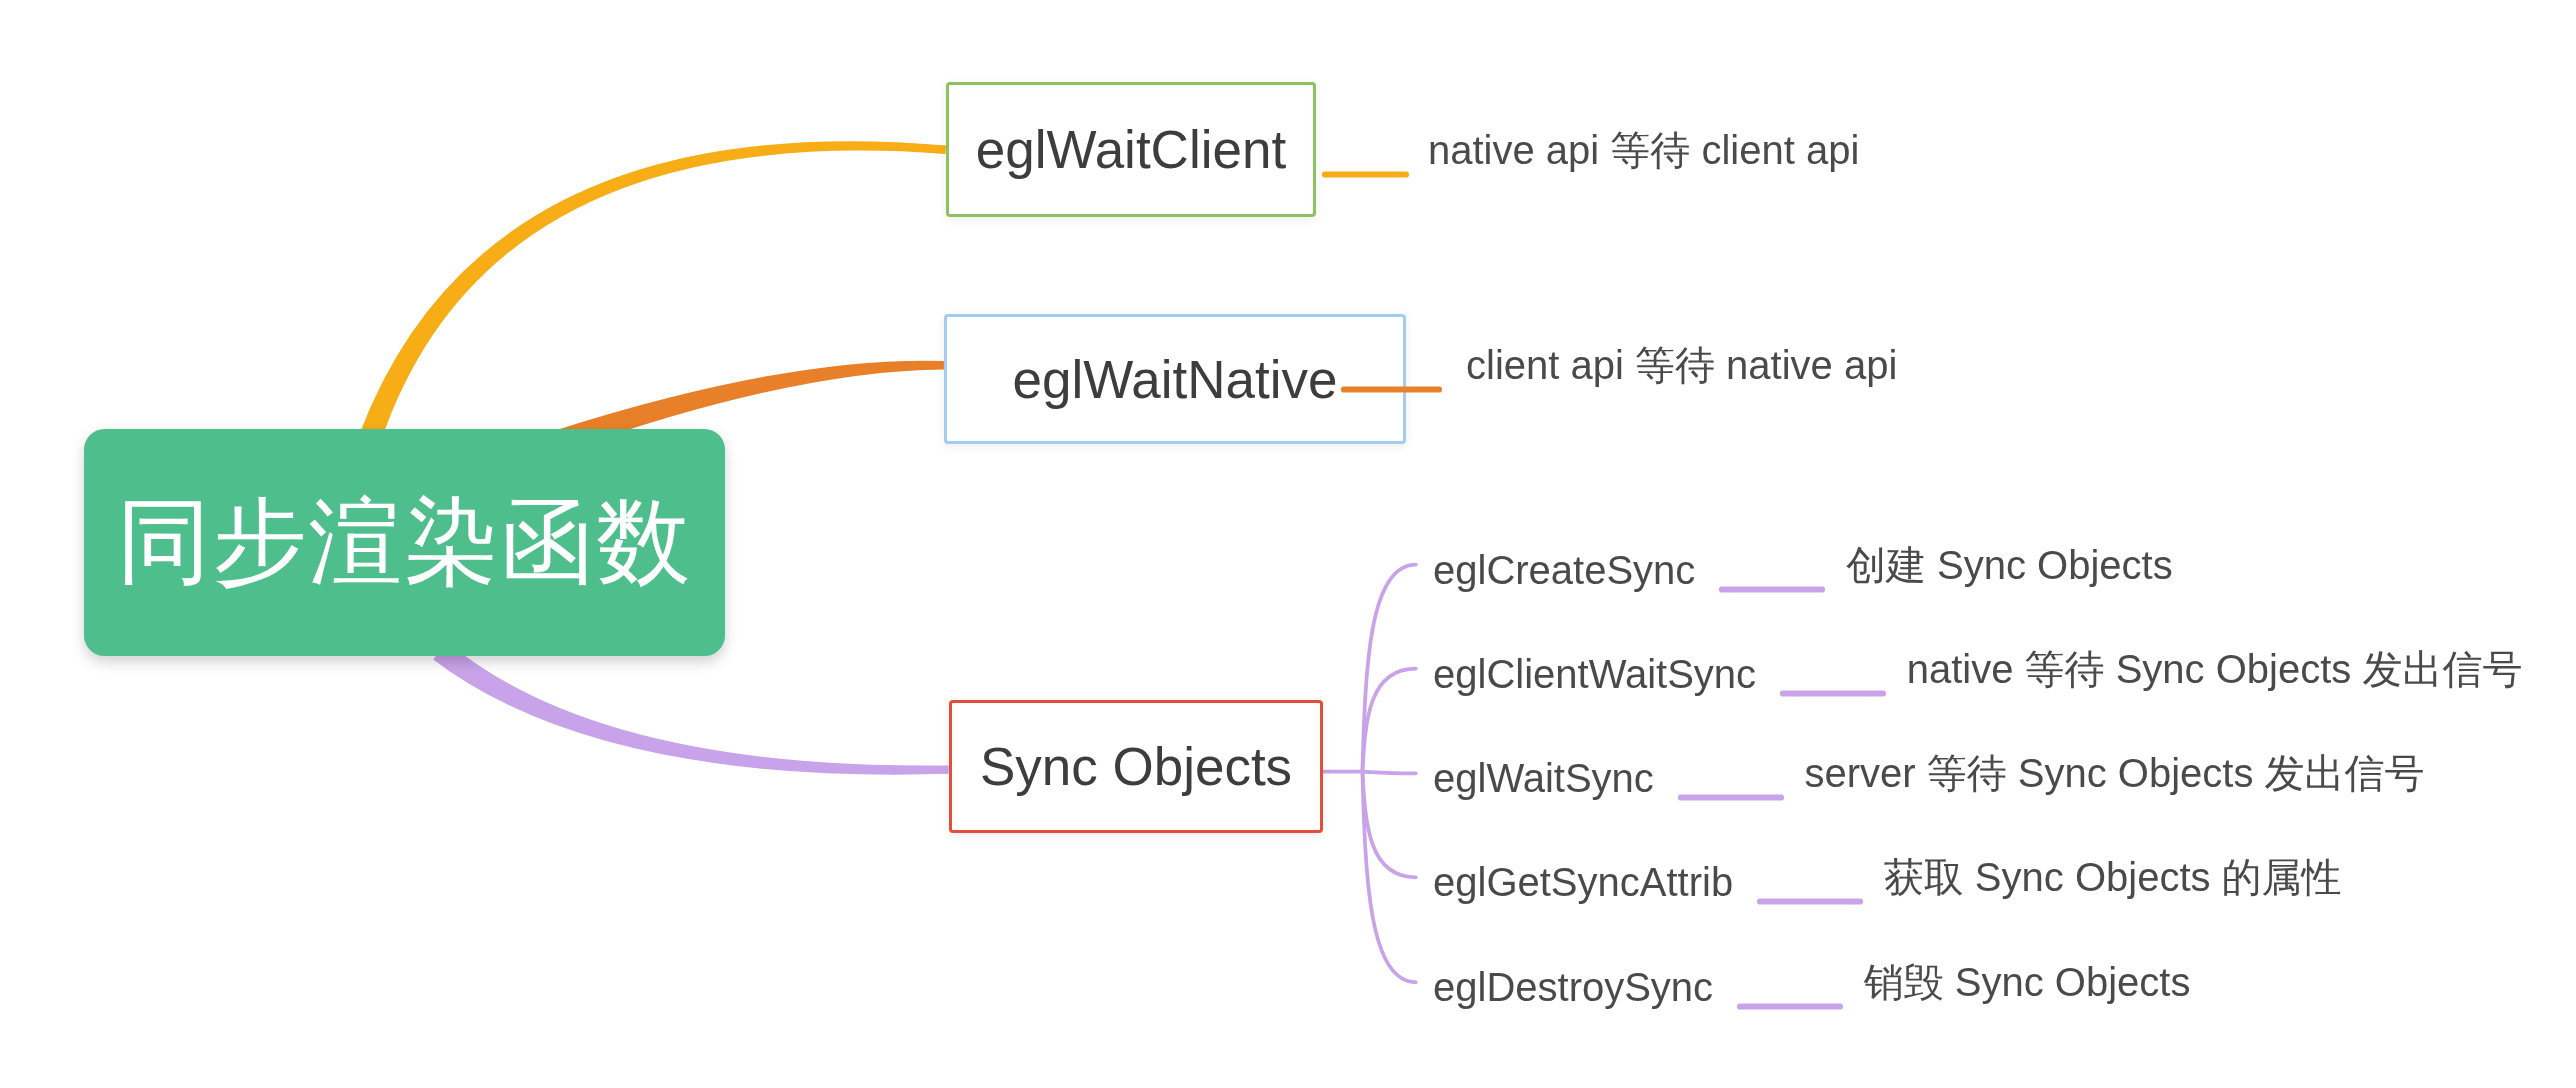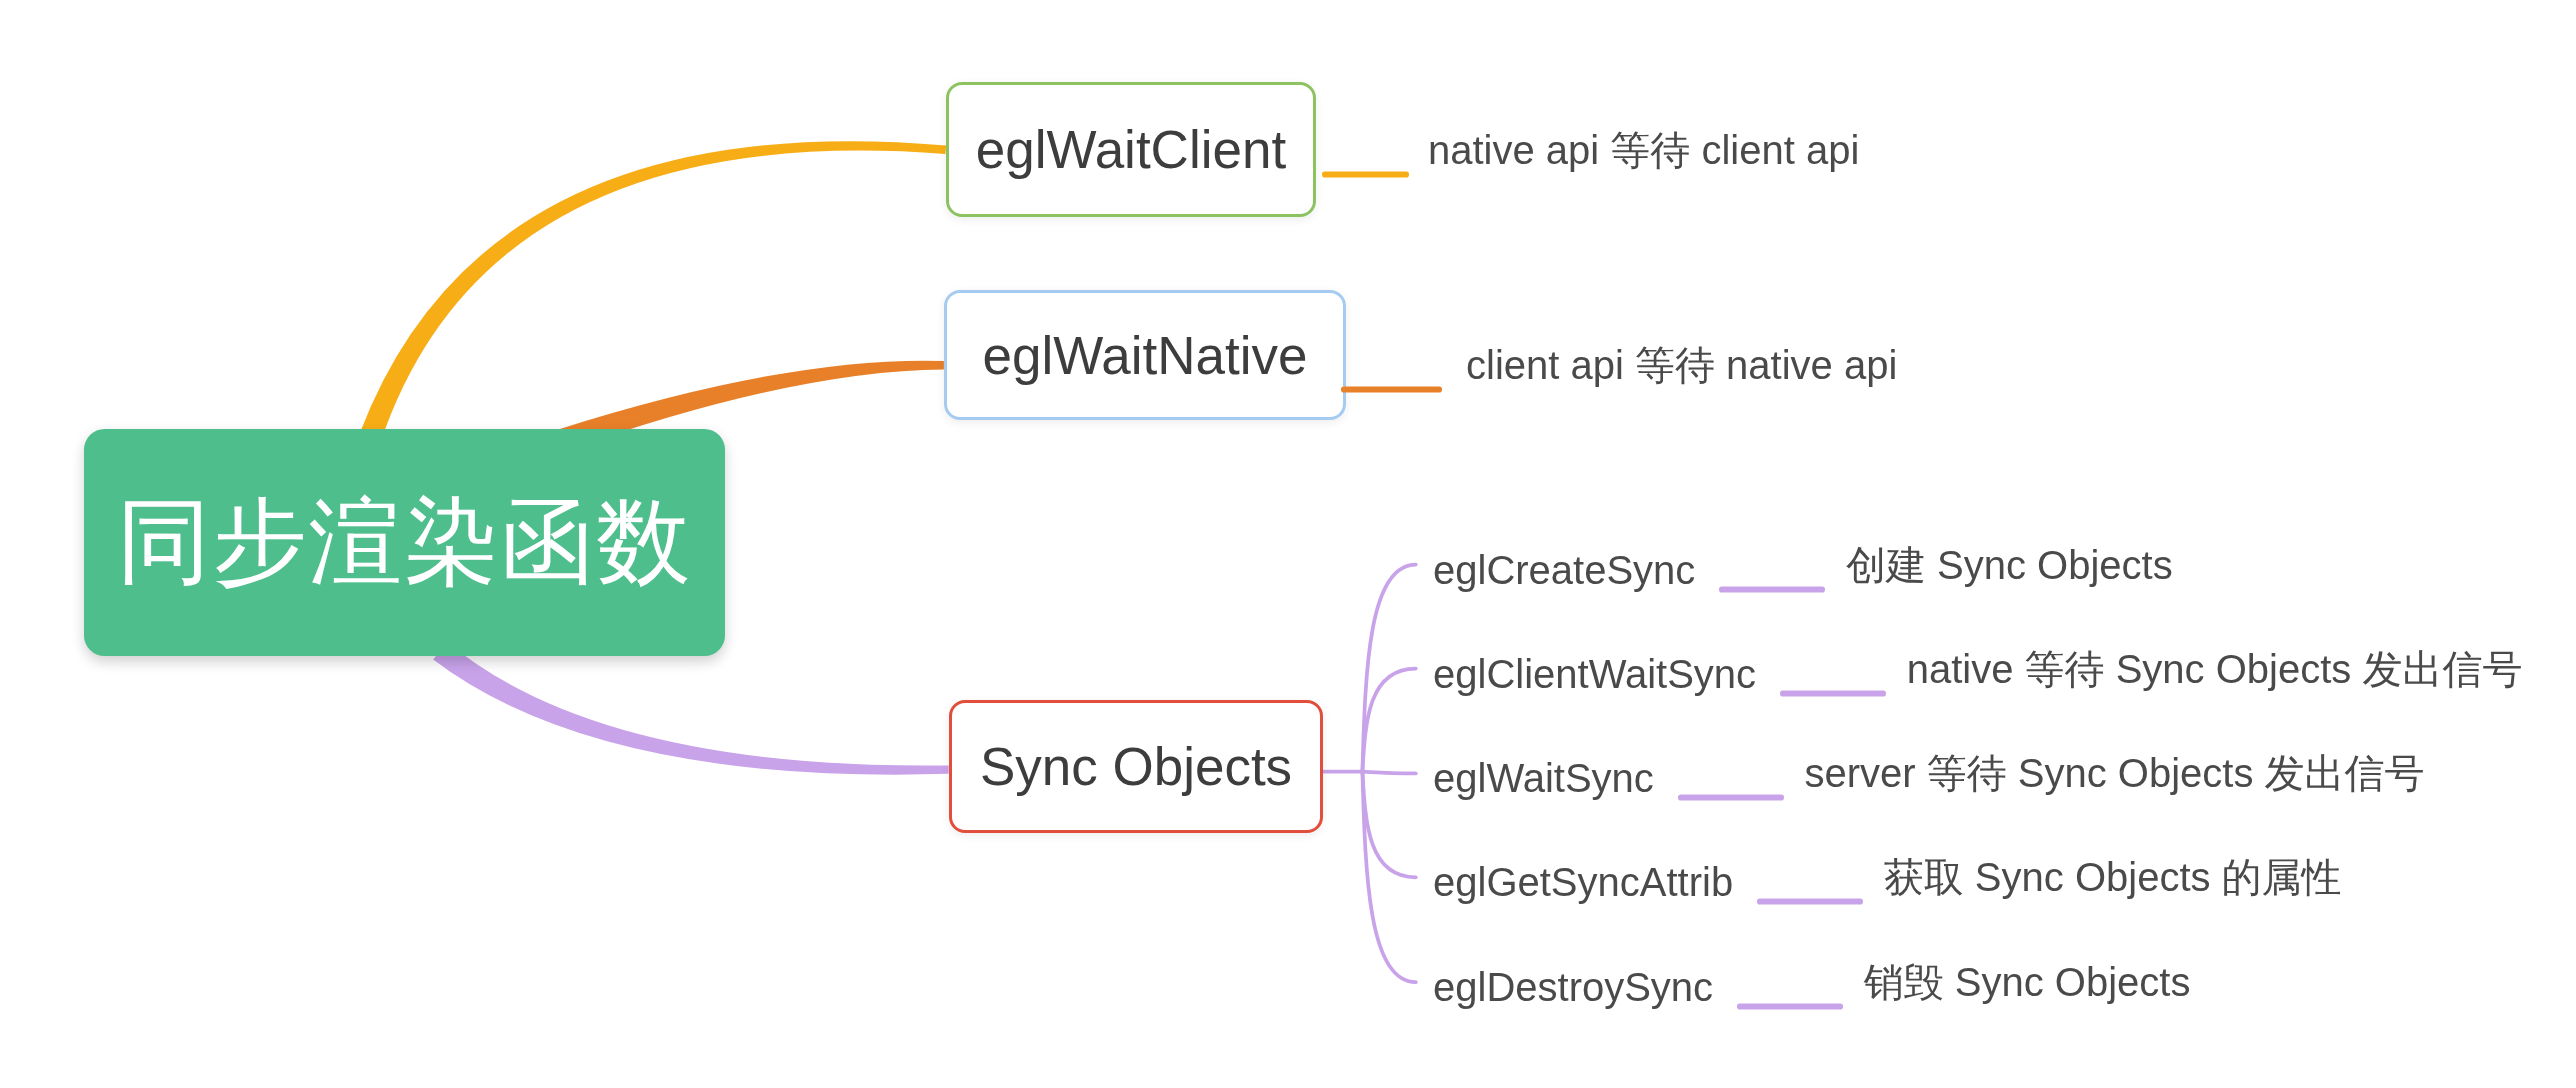--- a/index.html
+++ b/index.html
@@ -29,26 +29,26 @@
     left:84px;top:429px;width:641px;height:227px;
     background:var(--root-bg);
     border-radius:20.6px;
     color:var(--root-text);
     font-size:94px;
     letter-spacing:1.9px;
     box-shadow:0 5.6px 13px rgba(0,0,0,0.18);
     text-align:right;
   }
   .node.topic{
-    border-radius:16px;
+    border-radius:4px;
     font-size:53px;
     box-shadow:0 2.8px 9.4px rgba(0,0,0,0.07);
   }
   .node.green-border{left:946px;top:82px;width:370px;height:135px;border:3.7px solid var(--border-green);}
-  .node.blue-border{left:944px;top:290px;width:402px;height:130px;border:3.7px solid var(--border-blue);}
+  .node.blue-border{left:944px;top:314px;width:462px;height:130px;border:3.7px solid var(--border-blue);}
   .node.red-border{left:949px;top:700px;width:374px;height:133px;border:3.7px solid var(--border-red);}
 
   .note-row{
     position:absolute;z-index:2;
     display:flex;align-items:flex-end;
     transform:translateY(-50%);
     white-space:nowrap;
   }
   .rowline{
     display:inline-block;height:5.6px;border-radius:2.8px;flex:0 0 auto;

